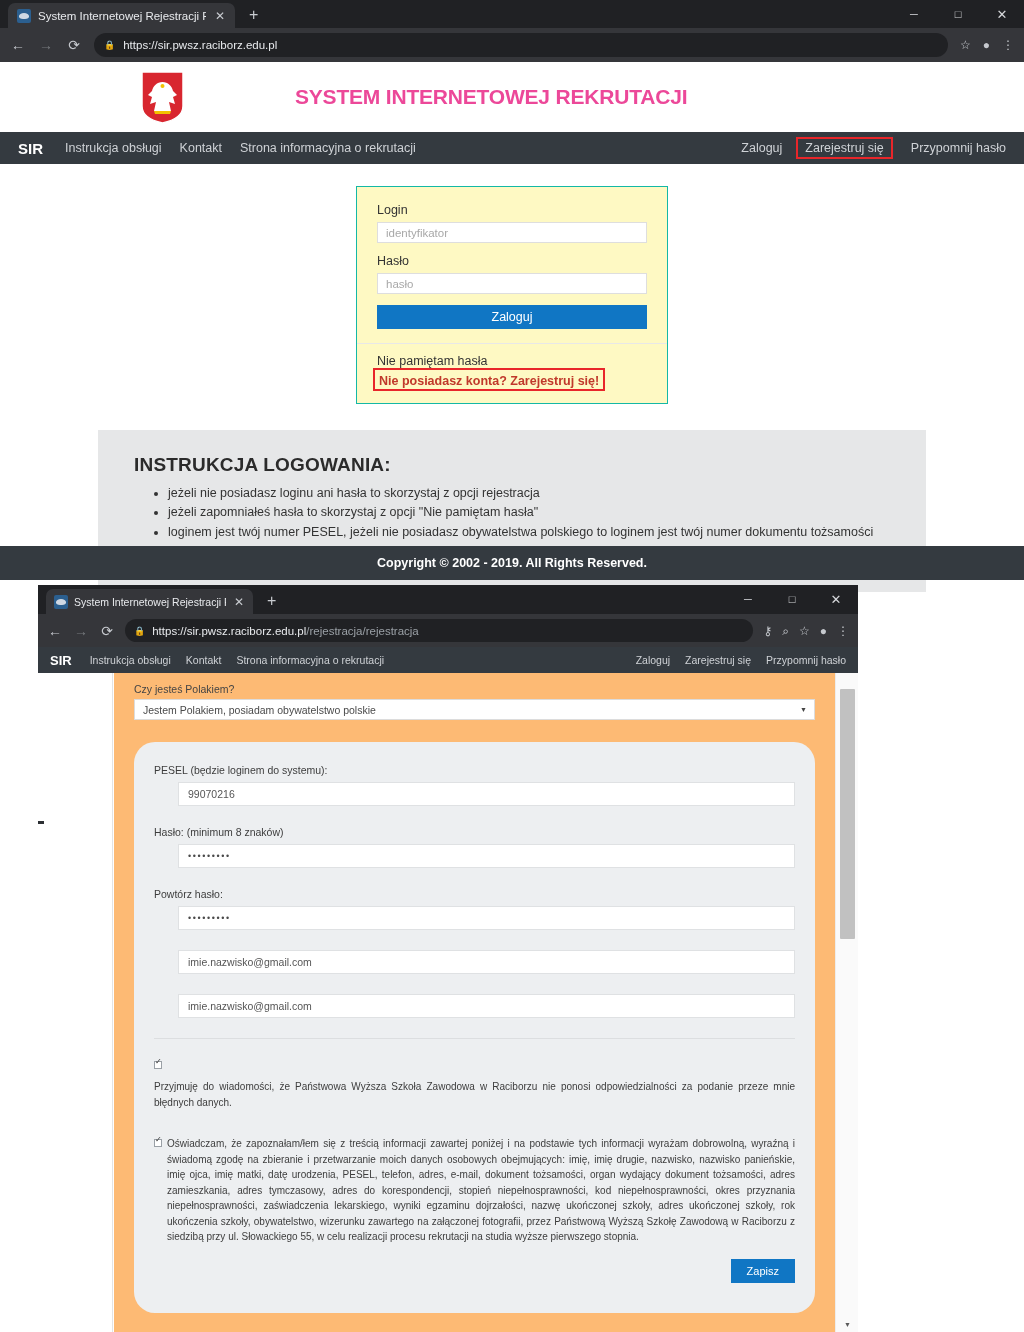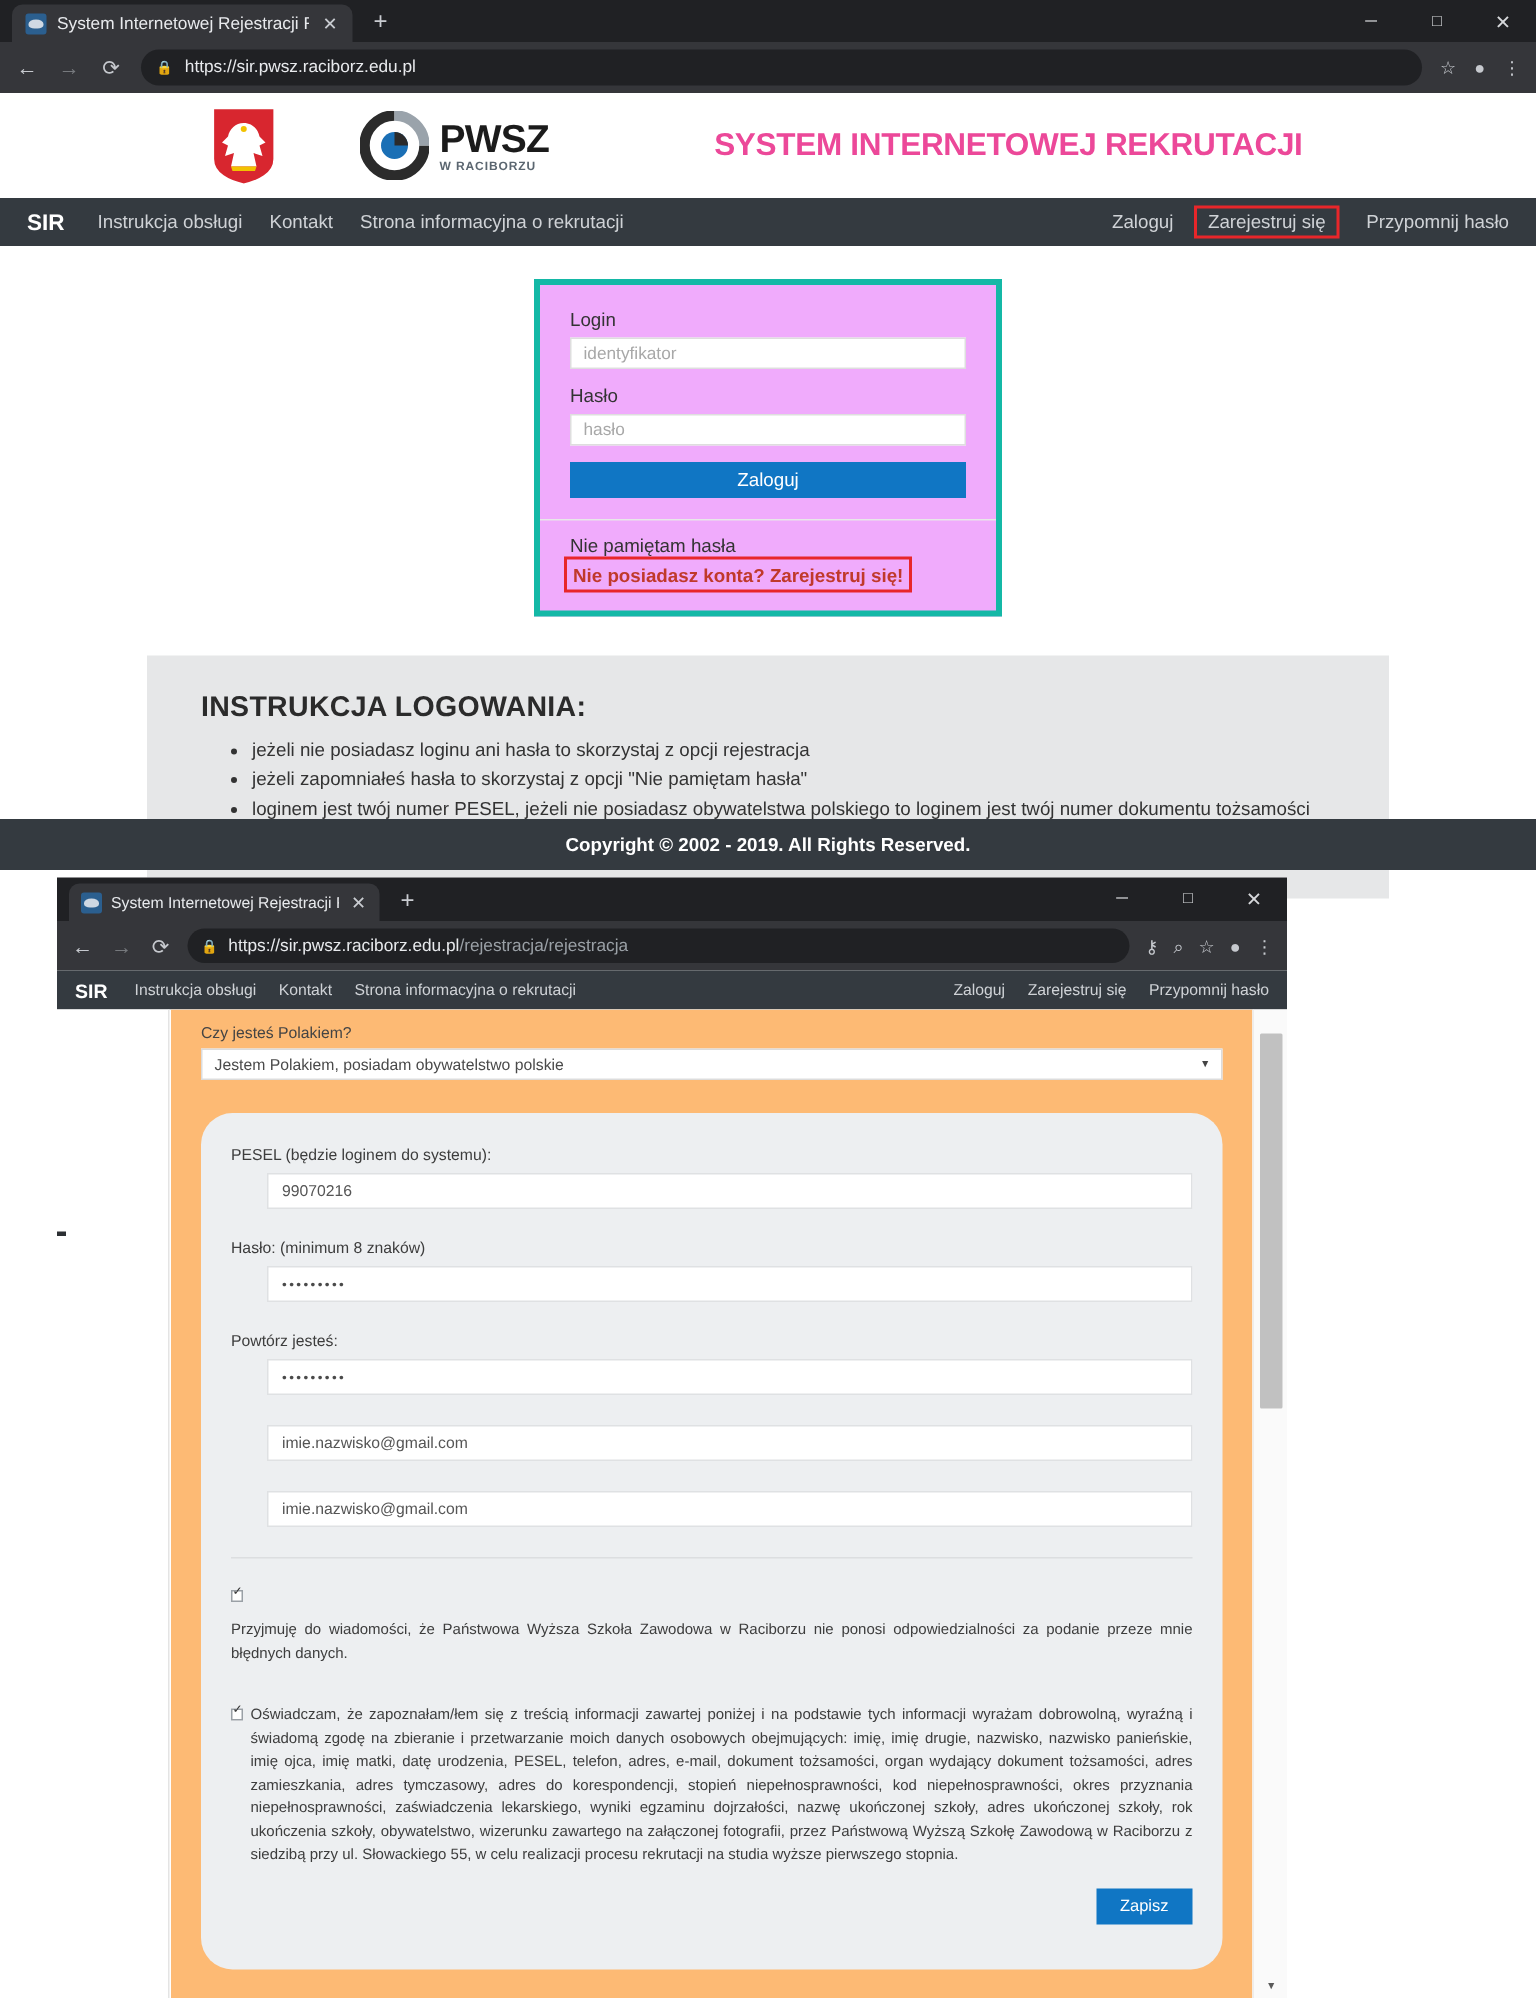--- a/index.html
+++ b/index.html
@@ -85,21 +85,21 @@
   .nav-link { color:#cfd2d6; font-size:12.5px; margin-right:18px; white-space:nowrap; }
   .nav-right { position:absolute; right:18px; display:flex; align-items:center; gap:18px; }
   .nav-right .nav-link { margin-right:0; }
   .redbox {
     border:2px solid #e8262a; padding:2px 7px; margin:0 -4px;
   }
 
   
   .login-wrap { background:#fff; padding-top:22px; }
   .login-card {
-    width:312px; margin:0 auto; background:#f0abfc; border:4px solid #14b8a6;
+    width:312px; margin:0 auto; background:#fef9c3; border:1px solid #14b8a6;
   }
   .card-body { padding:16px 20px 14px 20px; }
   .f-label { font-size:12.5px; color:#333; margin-bottom:5px; }
   .f-input {
     width:100%; height:21px; border:1px solid #dedede; background:#fff;
     font-size:11.5px; color:#a8a8a8; padding:0 8px; display:flex; align-items:center;
     margin-bottom:11px;
   }
   .btn-primary {
     width:100%; height:24px; background:#1076c4; color:#fff;
@@ -251,34 +251,20 @@
 
     <div class="page-header">
       <div class="crest">
         <svg width="45" height="55" viewBox="0 0 45 55">
           <path d="M2 2 H43 V36 C43 46 32 51 22.5 53 C13 51 2 46 2 36 Z" fill="#d8262f" stroke="#ffffff" stroke-width="1.5"></path>
           <path d="M22.5 12 C17 12 13 16 12 21 L8 25 L12 27 L10 34 L16 32 L14 41 H31 L29 32 L35 34 L33 27 L37 25 L33 21 C32 16 28 12 22.5 12 Z" fill="#ffffff"></path>
           <circle cx="22.5" cy="16" r="2" fill="#f2c200"></circle>
           <path d="M14 41 H31 L30 44 H15 Z" fill="#f2c200"></path>
         </svg>
       </div>
-      <div class="pwsz-logo">
-        <span class="pwsz-mark">
-          <svg width="46" height="46" viewBox="0 0 46 46">
-            <path d="M23 3 A20 20 0 1 0 43 23" fill="none" stroke="#2b2b2b" stroke-width="7"></path>
-            <path d="M43 23 A20 20 0 0 0 23 3" fill="none" stroke="#9aa3ab" stroke-width="7"></path>
-            <circle cx="23" cy="23" r="9" fill="#1a6fb5"></circle>
-            <path d="M23 14 A9 9 0 0 1 32 23 L23 23 Z" fill="#2b2b2b"></path>
-          </svg>
-        </span>
-        <span class="pwsz-text">
-          <div class="big">PWSZ</div>
-          <div class="small">W RACIBORZU</div>
-        </span>
-      </div>
       <div class="site-title">SYSTEM INTERNETOWEJ REKRUTACJI</div>
     </div>
 
     <div class="navbar">
       <span class="nav-brand">SIR</span>
       <span class="nav-link">Instrukcja obsługi</span>
       <span class="nav-link">Kontakt</span>
       <span class="nav-link">Strona informacyjna o rekrutacji</span>
       <span class="nav-right">
         <span class="nav-link">Zaloguj</span>
@@ -374,21 +360,21 @@
           <span class="caret">▼</span>
         </div>
 
         <div class="reg-panel">
           <div class="reg-field-label">PESEL (będzie loginem do systemu):</div>
           <div class="reg-input">99070216</div>
 
           <div class="reg-field-label">Hasło: (minimum 8 znaków)</div>
           <div class="reg-input pw">•••••••••</div>
 
-          <div class="reg-field-label">Powtórz jesteś:</div>
+          <div class="reg-field-label">Powtórz hasło:</div>
           <div class="reg-input pw">•••••••••</div>
 
           <div class="reg-input">imie.nazwisko@gmail.com</div>
 
           <div class="reg-input">imie.nazwisko@gmail.com</div>
 
           <hr class="reg-hr">
 
           <div class="consent1">
             <div class="chkrow">

